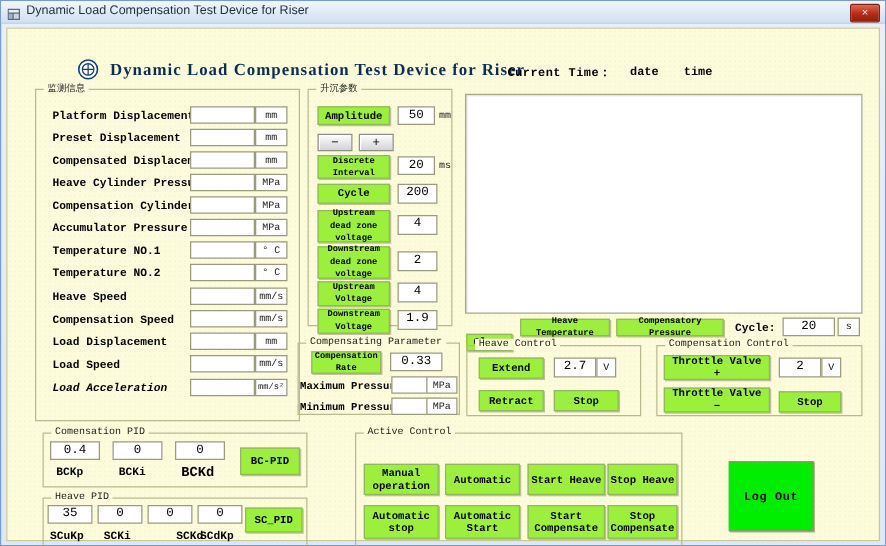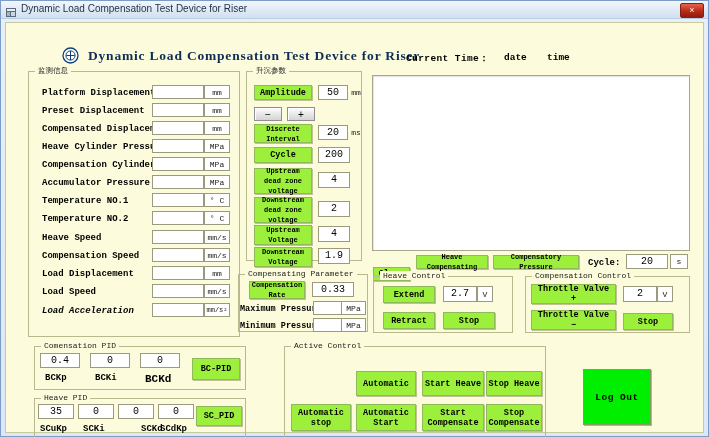--- a/index.html
+++ b/index.html
@@ -231,21 +231,21 @@
     <div class="fld" style="left:307px;top:278px;width:40px;height:14px;"></div>
     <div class="unit" style="left:335px;top:278px;width:25px;height:14px;">MPa</div>
 
     <div class="rowlab" style="left:234px;top:298px;font-size:8.5px;">Minimum Pressure</div>
     <div class="fld" style="left:307px;top:295px;width:40px;height:14px;"></div>
     <div class="unit" style="left:335px;top:295px;width:25px;height:14px;">MPa</div>
 
     <div id="plot"></div>
 
     <div class="gbtn mid" style="left:367px;top:244px;width:37px;height:14px;">Clear</div>
-    <div class="gbtn small" style="left:410px;top:232px;width:72px;height:14px;">Heave Compensating</div>
+    <div class="gbtn small" style="left:410px;top:232px;width:72px;height:14px;">Heave Temperature</div>
     <div class="gbtn small" style="left:487px;top:232px;width:86px;height:14px;">Compensatory Pressure</div>
     <div class="plain" style="left:582px;top:235px;">Cycle:</div>
     <div class="fld" style="left:620px;top:231px;width:42px;height:15px;font-size:10px;">20</div>
     <div class="unit" style="left:664px;top:231px;width:18px;height:15px;">s</div>
 
     <div class="gbox" style="left:367px;top:253px;width:140px;height:57px;">
       <span class="glabel">Heave Control</span>
     </div>
     <div class="gbtn mid" style="left:377px;top:263px;width:52px;height:17px;">Extend</div>
     <div class="fld" style="left:437px;top:263px;width:34px;height:16px;font-size:10px;">2.7</div>
@@ -284,20 +284,22 @@
     <div class="fld" style="left:152px;top:381px;width:36px;height:15px;font-size:10px;">0</div>
     <div class="plain" style="left:34px;top:401px;font-size:9px;">SCuKp</div>
     <div class="plain" style="left:77px;top:401px;font-size:9px;">SCKi</div>
     <div class="plain" style="left:116px;top:401px;font-size:9px;margin-left:19px;">SCKd</div>
     <div class="plain" style="left:154px;top:401px;font-size:9px;">SCdKp</div>
     <div class="gbtn mid" style="left:190px;top:383px;width:46px;height:20px;">SC_PID</div>
 
     <div class="gbox" style="left:278px;top:323px;width:262px;height:96px;">
       <span class="glabel">Active Control</span>
     </div>
+    <div class="gbtn mid" style="left:285px;top:348px;width:60px;height:25px;">Manual
+operation</div>
     <div class="gbtn mid" style="left:350px;top:348px;width:60px;height:25px;">Automatic</div>
     <div class="gbtn mid" style="left:480px;top:348px;width:56px;height:25px;">Stop Heave</div>
     <div class="gbtn mid" style="left:416px;top:348px;width:62px;height:25px;">Start Heave</div>
     <div class="gbtn mid" style="left:285px;top:381px;width:60px;height:27px;">Automatic
 stop</div>
     <div class="gbtn mid" style="left:350px;top:381px;width:60px;height:27px;">Automatic
 Start</div>
     <div class="gbtn mid" style="left:416px;top:381px;width:62px;height:27px;">Start
 Compensate</div>
     <div class="gbtn mid" style="left:480px;top:381px;width:56px;height:27px;">Stop

